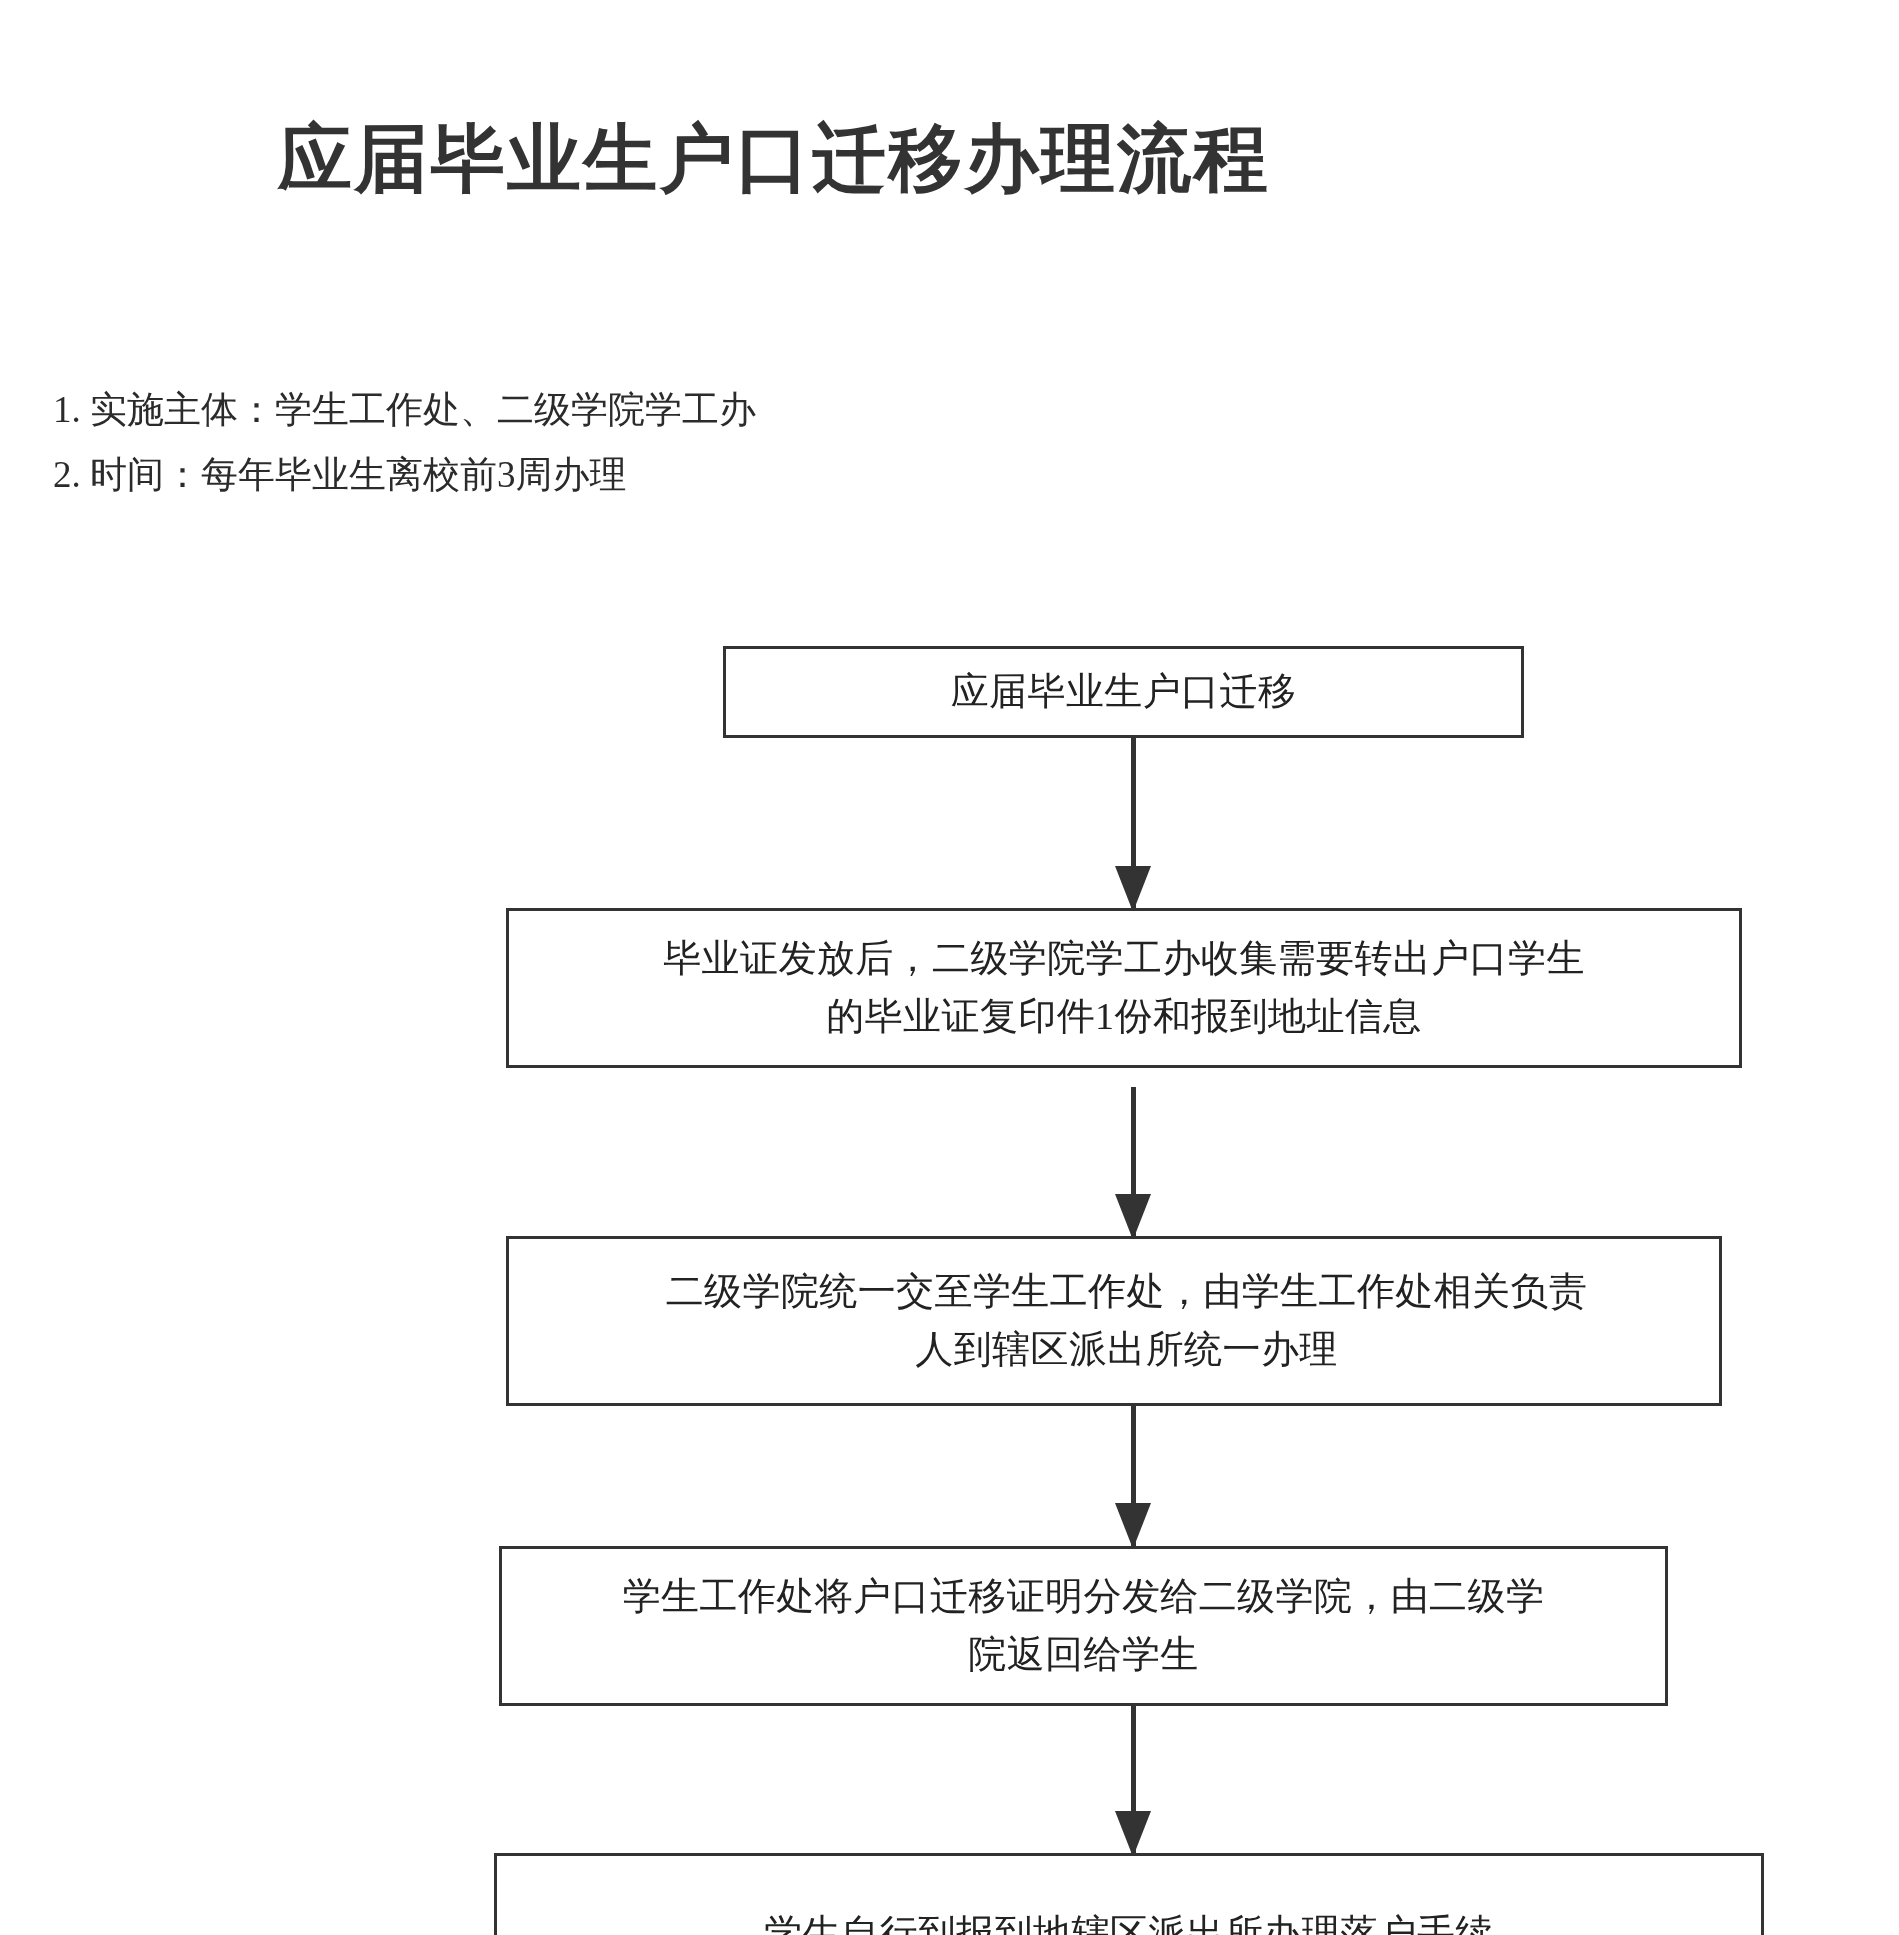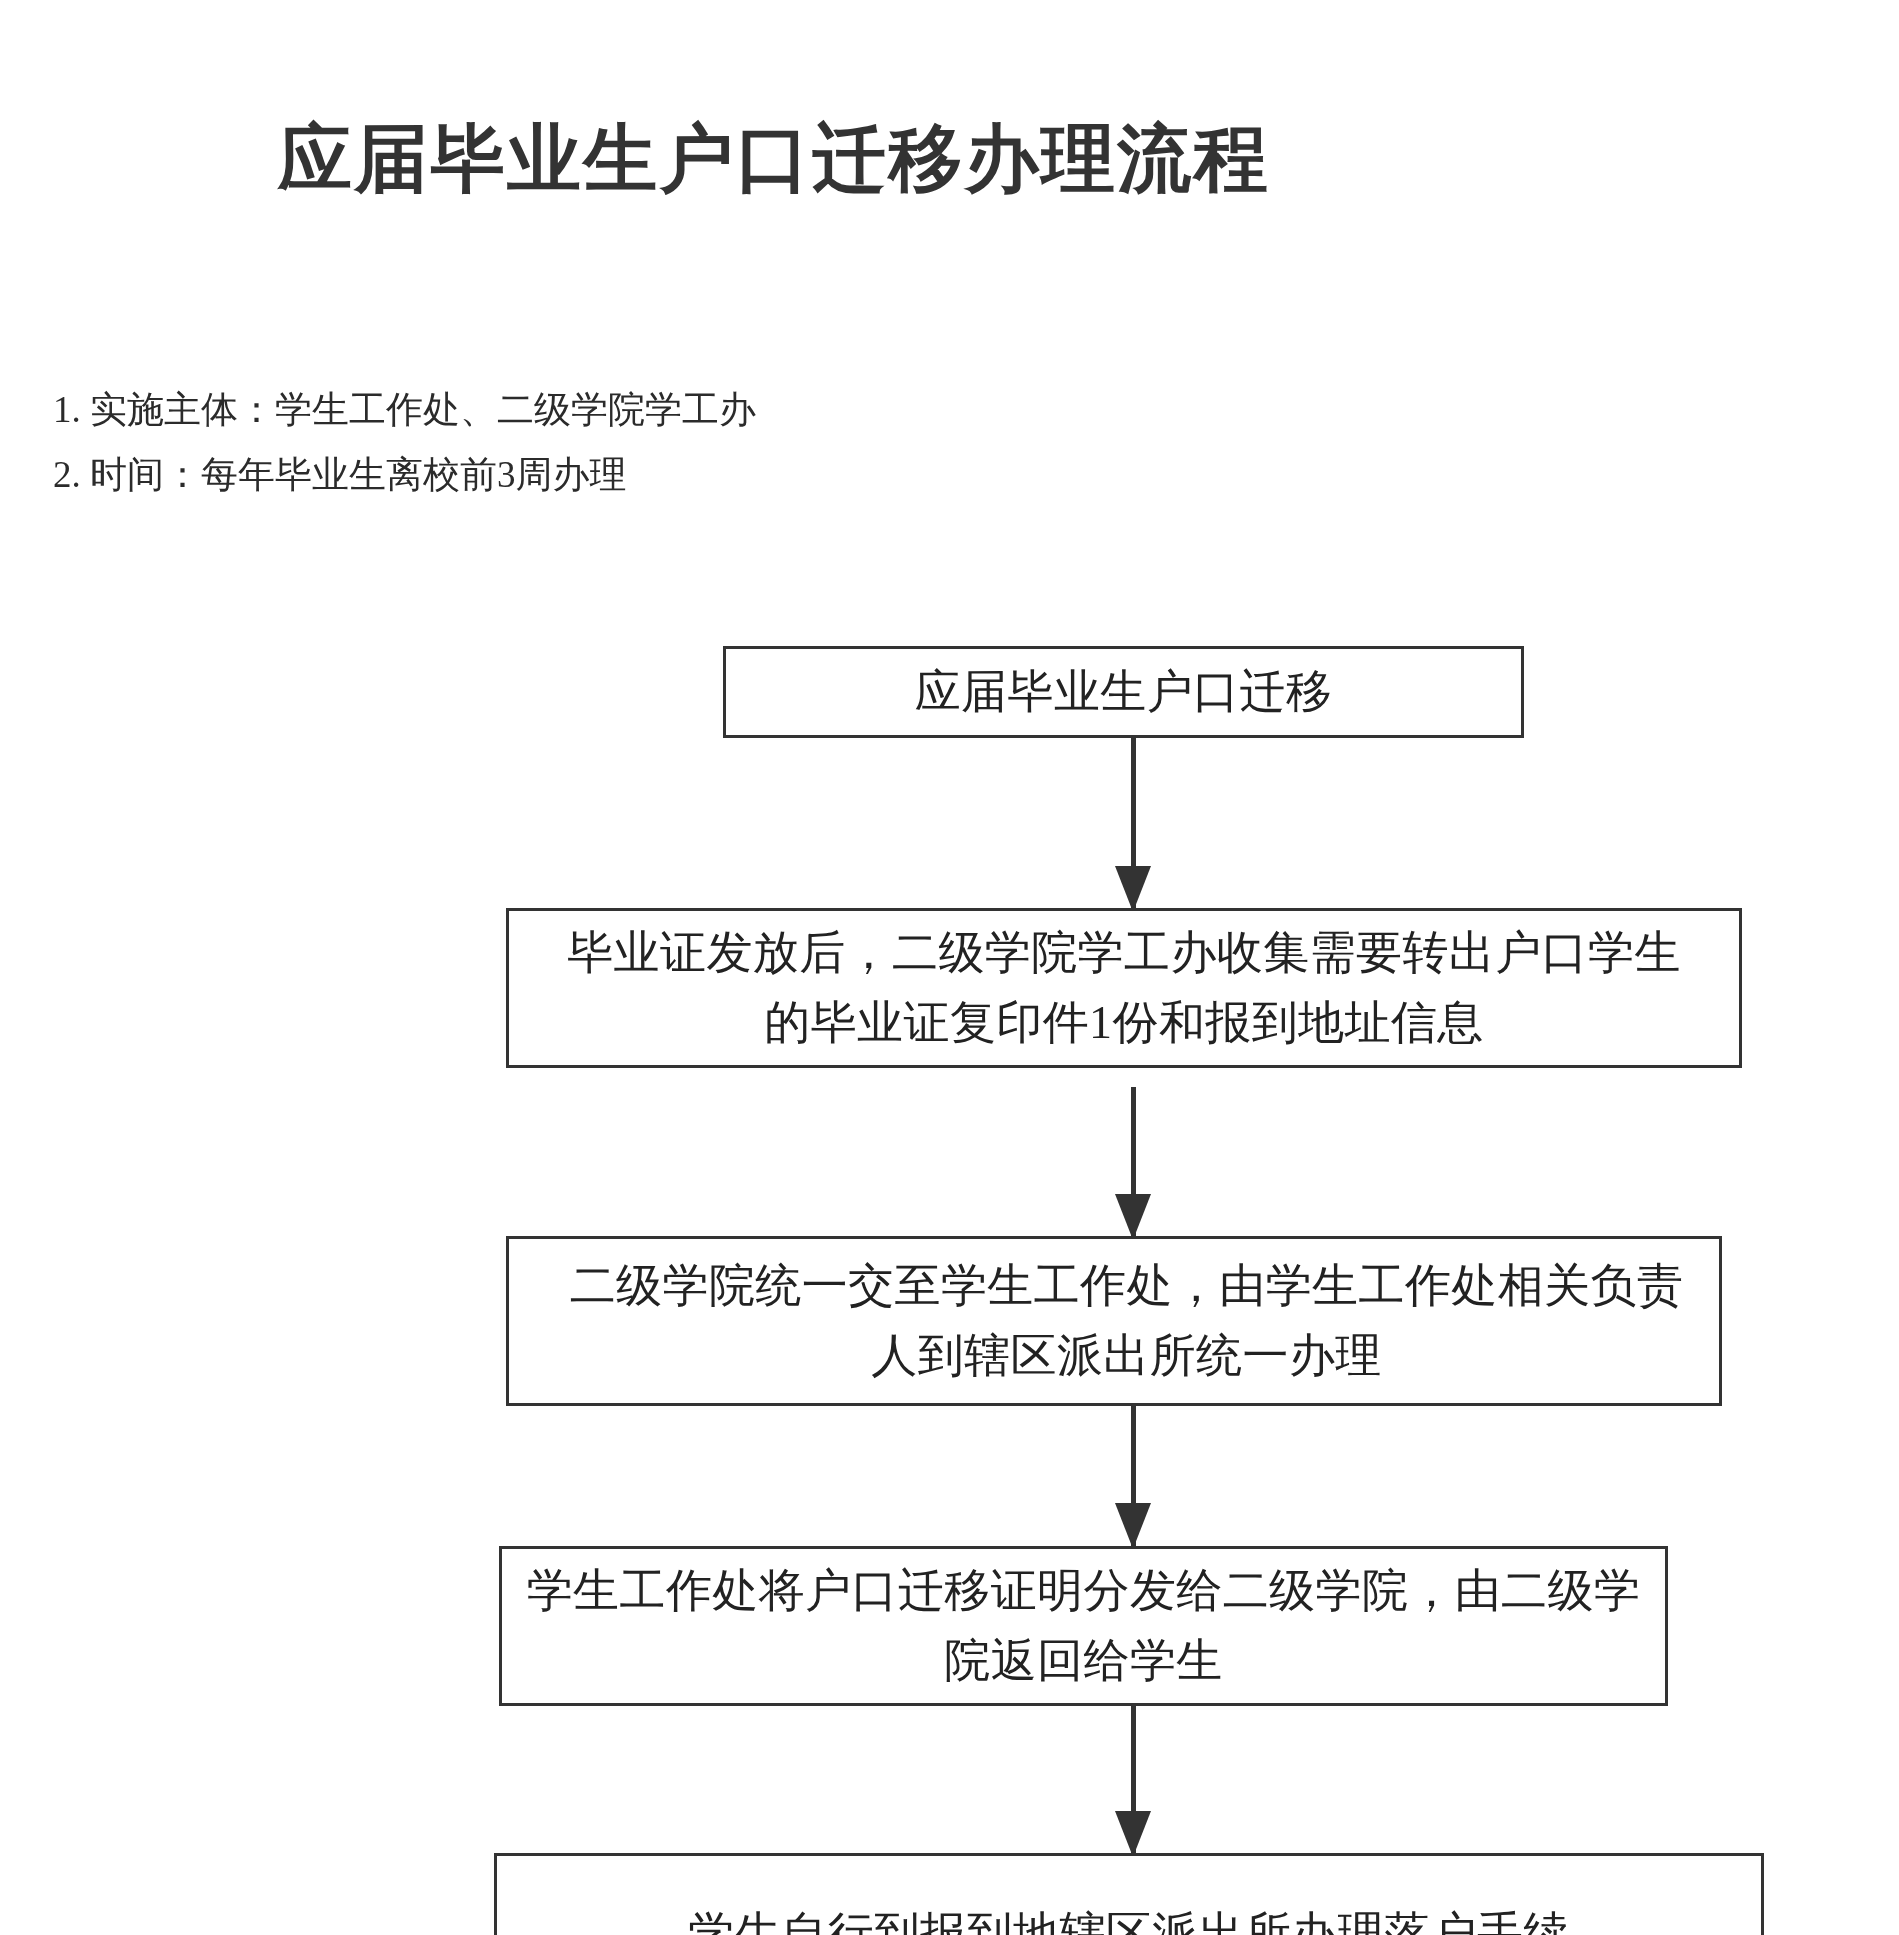--- a/index.html
+++ b/index.html
@@ -61,21 +61,21 @@
     box-sizing: border-box;
     border: 3.5px solid #333333;
     background: #ffffff;
     display: flex;
     align-items: center;
     justify-content: center;
     text-align: center;
   }
   .node-text {
     font-family: "Liberation Serif", "DejaVu Serif", serif;
-    font-size: 46px;
+    font-size: 38px;
     line-height: 1.52;
     color: #222222;
     padding: 0 15.5px;
     letter-spacing: 0.4px;
   }
   .node-text .tline { display: block; white-space: nowrap; }
 
   
   #node-1 { left: 723px; top: 646px;  width: 801px; height: 92px; }
   #node-2 { left: 506px; top: 908px;  width: 1236px; height: 160px; }

